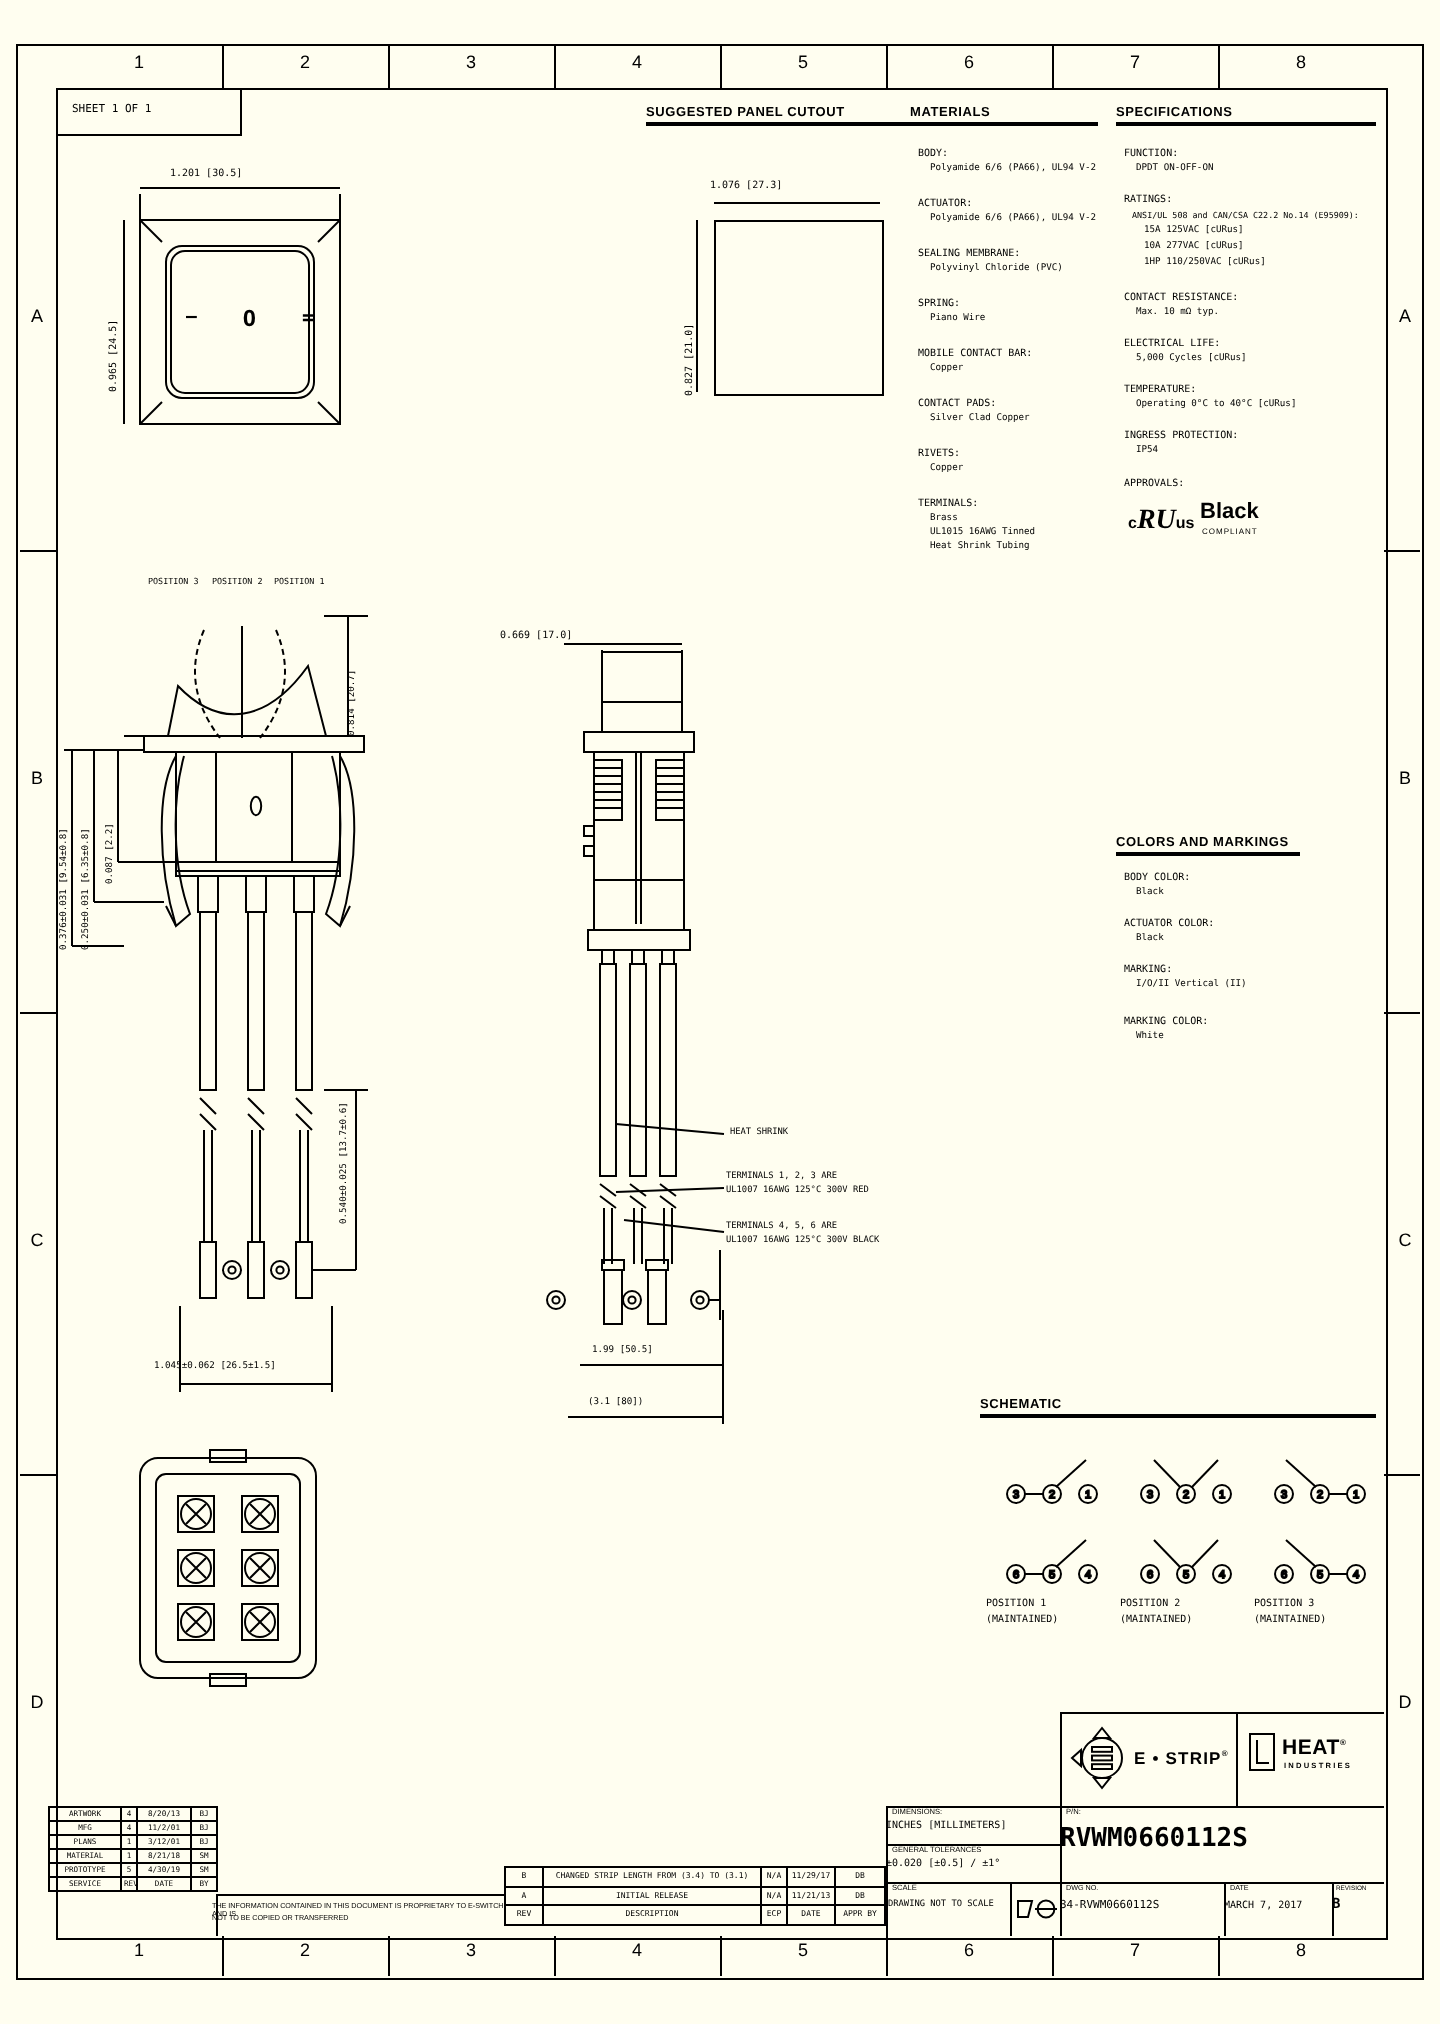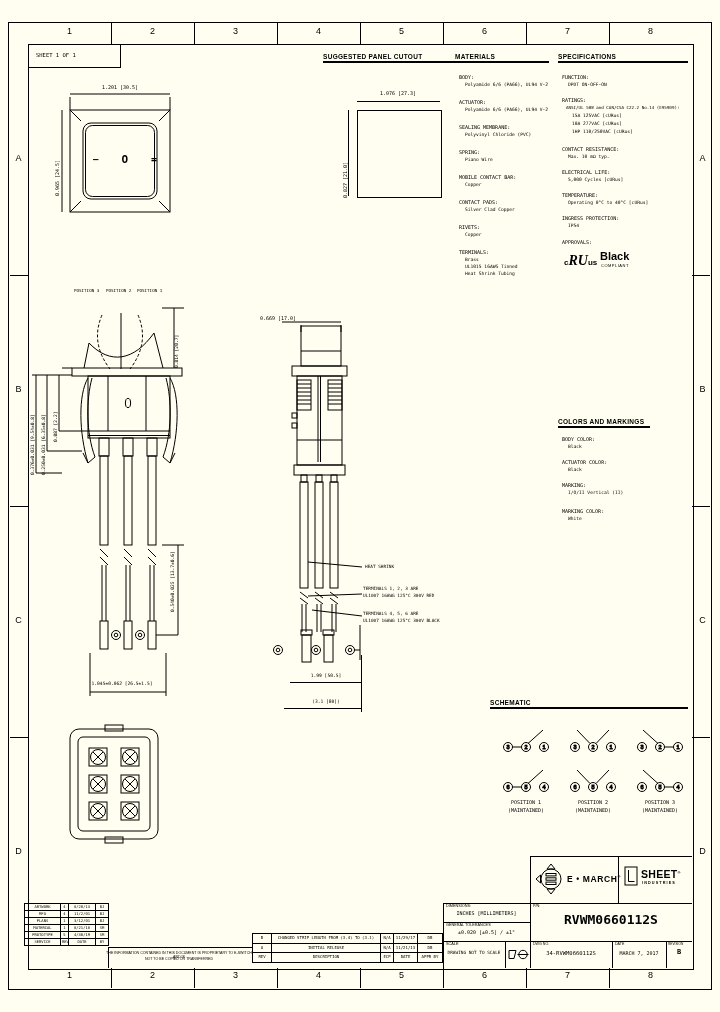--- a/index.html
+++ b/index.html
@@ -8,21 +8,21 @@
   .abs{position:absolute}
   .hl,.vl{position:absolute;background:#000}
   .t{position:absolute;font:4.6px "DejaVu Sans Mono",monospace;white-space:nowrap}
   .t5{font-size:5px}
   .rot{transform:rotate(-90deg);transform-origin:0 0}
   .hd{position:absolute;font:bold 6.5px "Liberation Sans",sans-serif;letter-spacing:.3px;
       border-bottom:2px solid #000;padding-bottom:1px;white-space:nowrap}
   .lab{position:absolute;font:5px "DejaVu Sans Mono",monospace;white-space:nowrap}
   .val{position:absolute;font:4.6px "DejaVu Sans Mono",monospace;white-space:nowrap}
   .zone{position:absolute;font:9px "Liberation Sans",sans-serif;text-align:center}
-  .ctr{text-align:center}
+  .ctr{text-align:left}
   svg{position:absolute;overflow:visible}
   svg *{stroke:#000;fill:none;stroke-width:1}
   table.mini{position:absolute;border-collapse:collapse;table-layout:fixed}
   table.mini td{border:0.6px solid #000;font:3.8px "DejaVu Sans Mono",monospace;
       padding:0 1px;line-height:6px;white-space:nowrap;text-align:center;overflow:hidden}
   table.ecn td{line-height:8.6px;font-size:4px}
 </style>
 </head>
 <body>
 
@@ -413,28 +413,28 @@
     <g stroke="none" fill="#000">
       <rect x="10" y="9.5" width="10" height="2.4"></rect>
         <rect x="10" y="13.8" width="10" height="2.4"></rect>
         <rect x="10" y="18.1" width="10" height="2.4"></rect>
       <polygon points="15,0 11,5 19,5"></polygon>
         <polygon points="15,30 11,25 19,25"></polygon>
       <polygon points="0,15 4.5,11 4.5,19"></polygon>
     </g>
   </svg>
   <div class="abs" style="left:567px;top:874px;font:bold 8.5px 'Liberation Sans',sans-serif;letter-spacing:.6px">
-    <span>E • MARCH</span><sup style="font-size:4px">®</sup>
+    <span>E • STRIP</span><sup style="font-size:4px">®</sup>
   </div>
   <svg style="left:624px;top:866px" width="14" height="20" viewBox="0 0 14 20">
     <rect x="1" y="1" width="12" height="18" stroke-width="1.4"></rect>
     <path d="M4.5,4 L4.5,15.5 L10.5,15.5" stroke-width="2"></path>
   </svg>
   <div class="abs" style="left:641px;top:868px;font:bold 10.5px 'Liberation Sans',sans-serif;letter-spacing:.3px">
-    <span>SHEET</span><sup style="font-size:4px">®</sup>
+    <span>HEAT</span><sup style="font-size:4px">®</sup>
   </div>
   <div class="abs" style="left:642px;top:881px;font:bold 3.8px 'Liberation Sans',sans-serif;letter-spacing:1.1px">INDUSTRIES</div>
 
   <table class="mini" style="left:24px;top:903px;width:84px">
     <colgroup>
         <col style="width:36px">
         <col style="width:8px">
         <col style="width:27px">
         <col style="width:13px">
       </colgroup>

